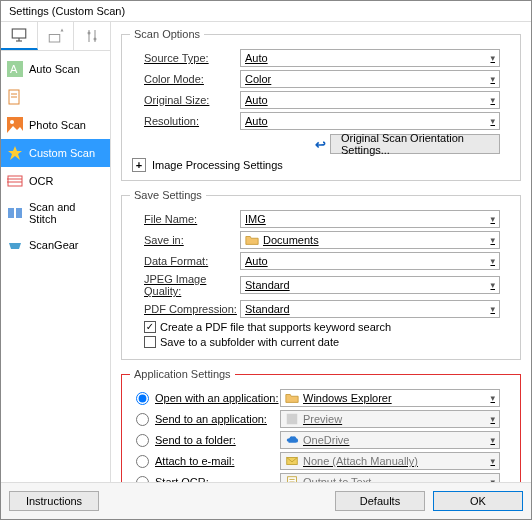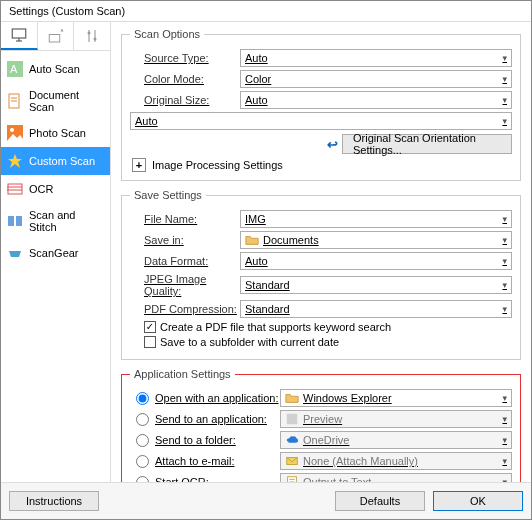--- a/index.html
+++ b/index.html
@@ -10,21 +10,21 @@
 .side-tabs { display: flex; border-bottom: 1px solid #ddd; }
 .side-tab { flex:1; display:flex; align-items:center; justify-content:center; height:28px; border-right:1px solid #ddd; cursor:pointer; }
 .side-tab:last-child{border-right:none;}
 .side-tab svg{width:18px;height:18px;}
 .side-tab.active{ border-bottom:2px solid #0078d7; }
 .side-list{ padding:4px 0; }
 .side-item{ display:flex; align-items:center; gap:6px; padding:6px 6px; cursor:pointer; }
 .side-item.active{ background:#2e9bff; color:#fff; }
 .side-item .ic{ width:16px;height:16px;display:inline-flex;align-items:center;justify-content:center; }
 .content{ flex:1; overflow:auto; padding:6px 10px 6px 10px; }
-fieldset{ border:1px solid #ccc; margin-bottom:8px; padding:6px 8px 8px 8px; }
+fieldset{ border:1px solid #ccc; margin-bottom:8px; padding:6px 20px 8px 8px; }
 fieldset.highlight{ border:1.5px solid #e03030; }
 legend{ padding:0 4px; color:#444; font-size:11px; }
 .row{ display:flex; align-items:center; margin:3px 0;text-decoration:underline; }
 .row .lbl{ width:110px; color:#333; padding-left:14px; }
 .row .rlbl{ display:flex; align-items:center; gap:4px; width:150px; padding-left:6px;}
 .row input[type=radio]{margin-right:2px;}
 .sel, .txt{ flex:1; display:flex; align-items:center; justify-content:space-between; border:1px solid #adadad; background:#efefef; height:18px; padding:0 4px; position:relative; }
 .sel.light{ background:#fff; }
 .sel .cv{ display:flex; align-items:center; gap:4px; }
 .sel .chev{ color:#555; font-size:9px; }
@@ -87,21 +87,20 @@
         <span>Auto Scan</span>
       </div>
       <div class="side-item">
         <span class="ic">
             <svg viewBox="0 0 16 16">
               <rect x="2" y="1" width="10" height="14" fill="#fff" stroke="#e08a3a"></rect>
               <line x1="4" y1="5" x2="10" y2="5" stroke="#e08a3a"></line>
               <line x1="4" y1="8" x2="10" y2="8" stroke="#e08a3a"></line>
             </svg>
           </span>
-        <span>Document Scan</span>
       </div>
       <div class="side-item">
         <span class="ic">
             <svg viewBox="0 0 16 16">
               <rect width="16" height="16" fill="#f08030"></rect>
               <circle cx="5" cy="5" r="2" fill="#fff"></circle>
               <path d="M0 16 L6 9 L10 13 L13 10 L16 14 L16 16 Z" fill="#fff"></path>
             </svg>
           </span>
         <span>Photo Scan</span>
@@ -163,20 +162,21 @@
           </div>
       </div>
       <div class="row">
         <span class="lbl">Original Size:</span>
         <div class="sel light">
             <span class="cv">Auto</span>
             <span class="chev">▾</span>
           </div>
       </div>
       <div class="row">
+        <span class="lbl">Resolution:</span>
         <div class="sel light">
             <span class="cv">Auto</span>
             <span class="chev">▾</span>
           </div>
       </div>
       <div class="backrow">
         <span class="arrow">↩</span>
         <div class="btn wide">Original Scan Orientation Settings...</div>
       </div>
       <div class="expand">

